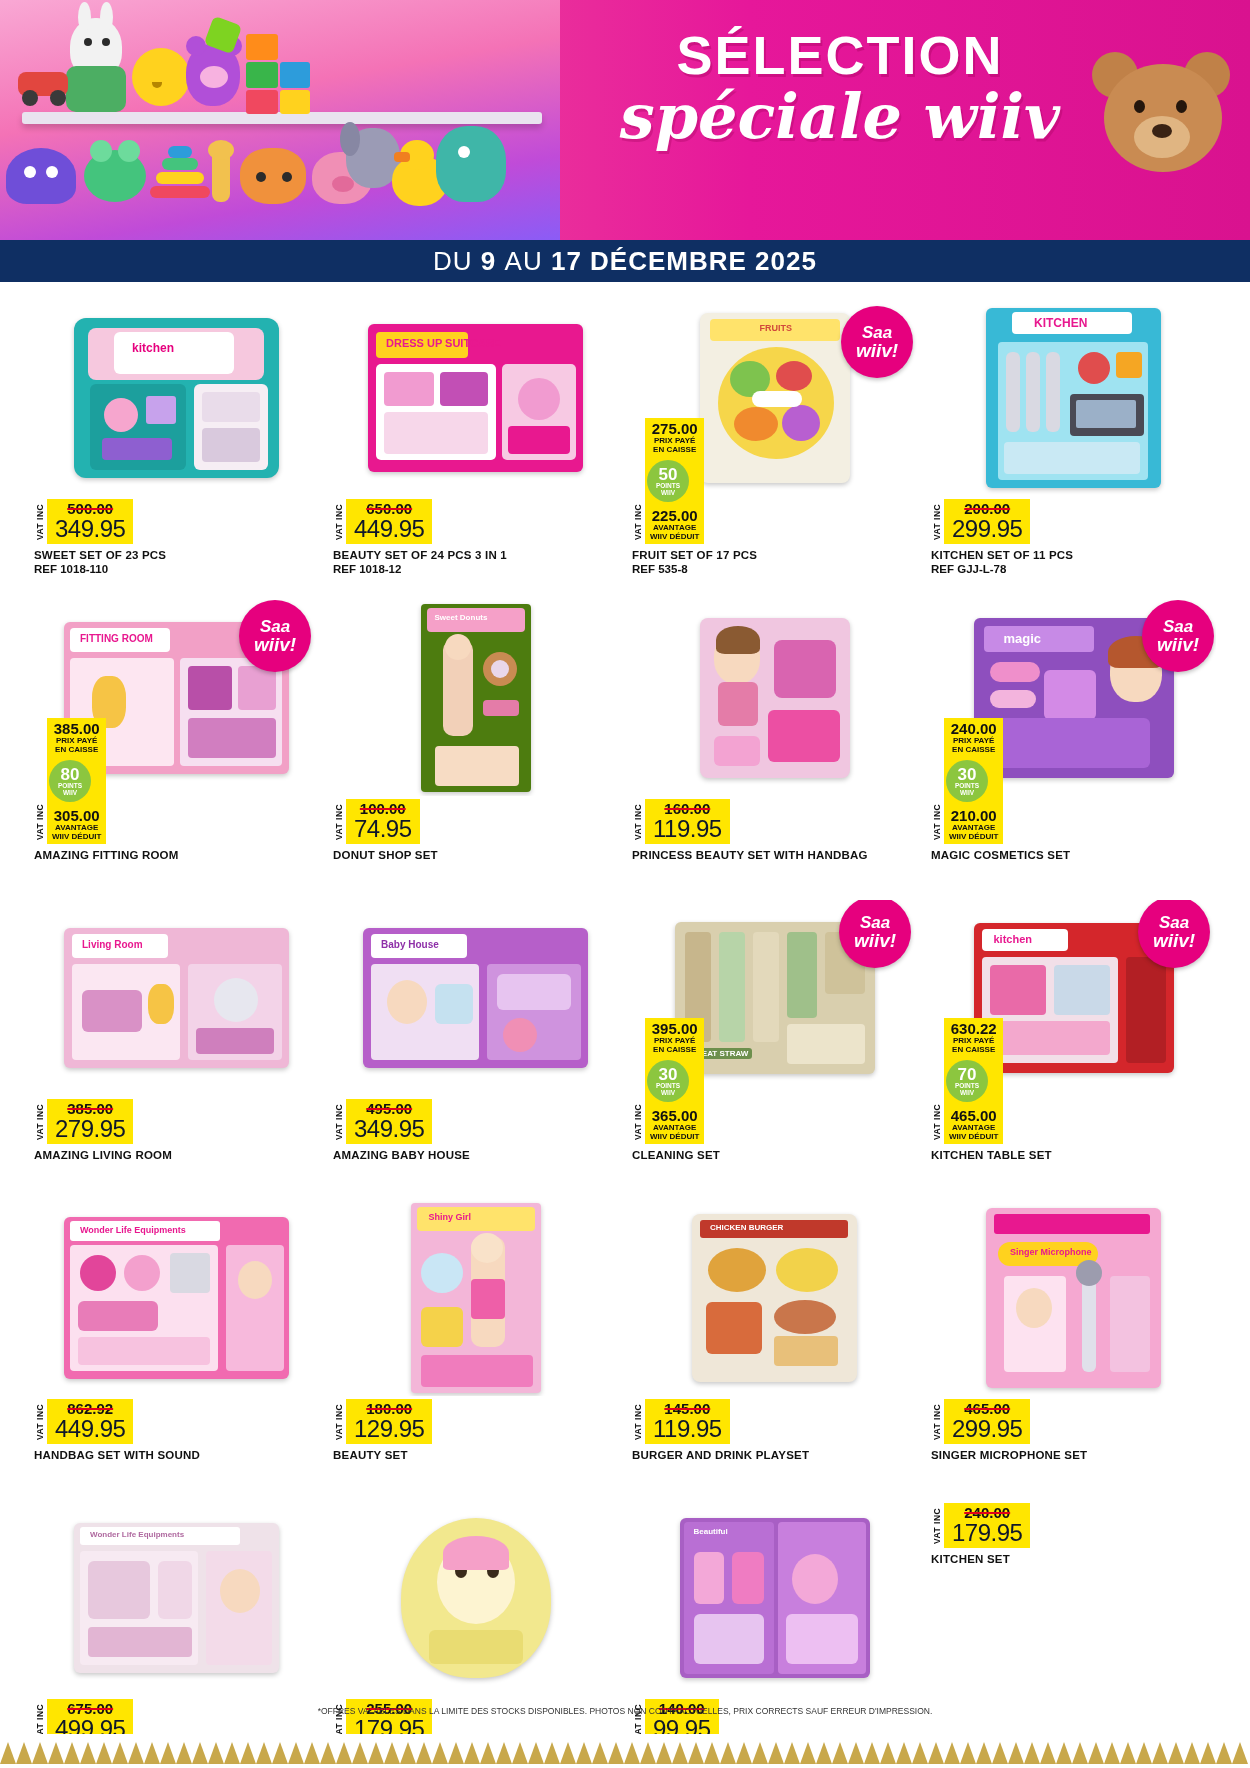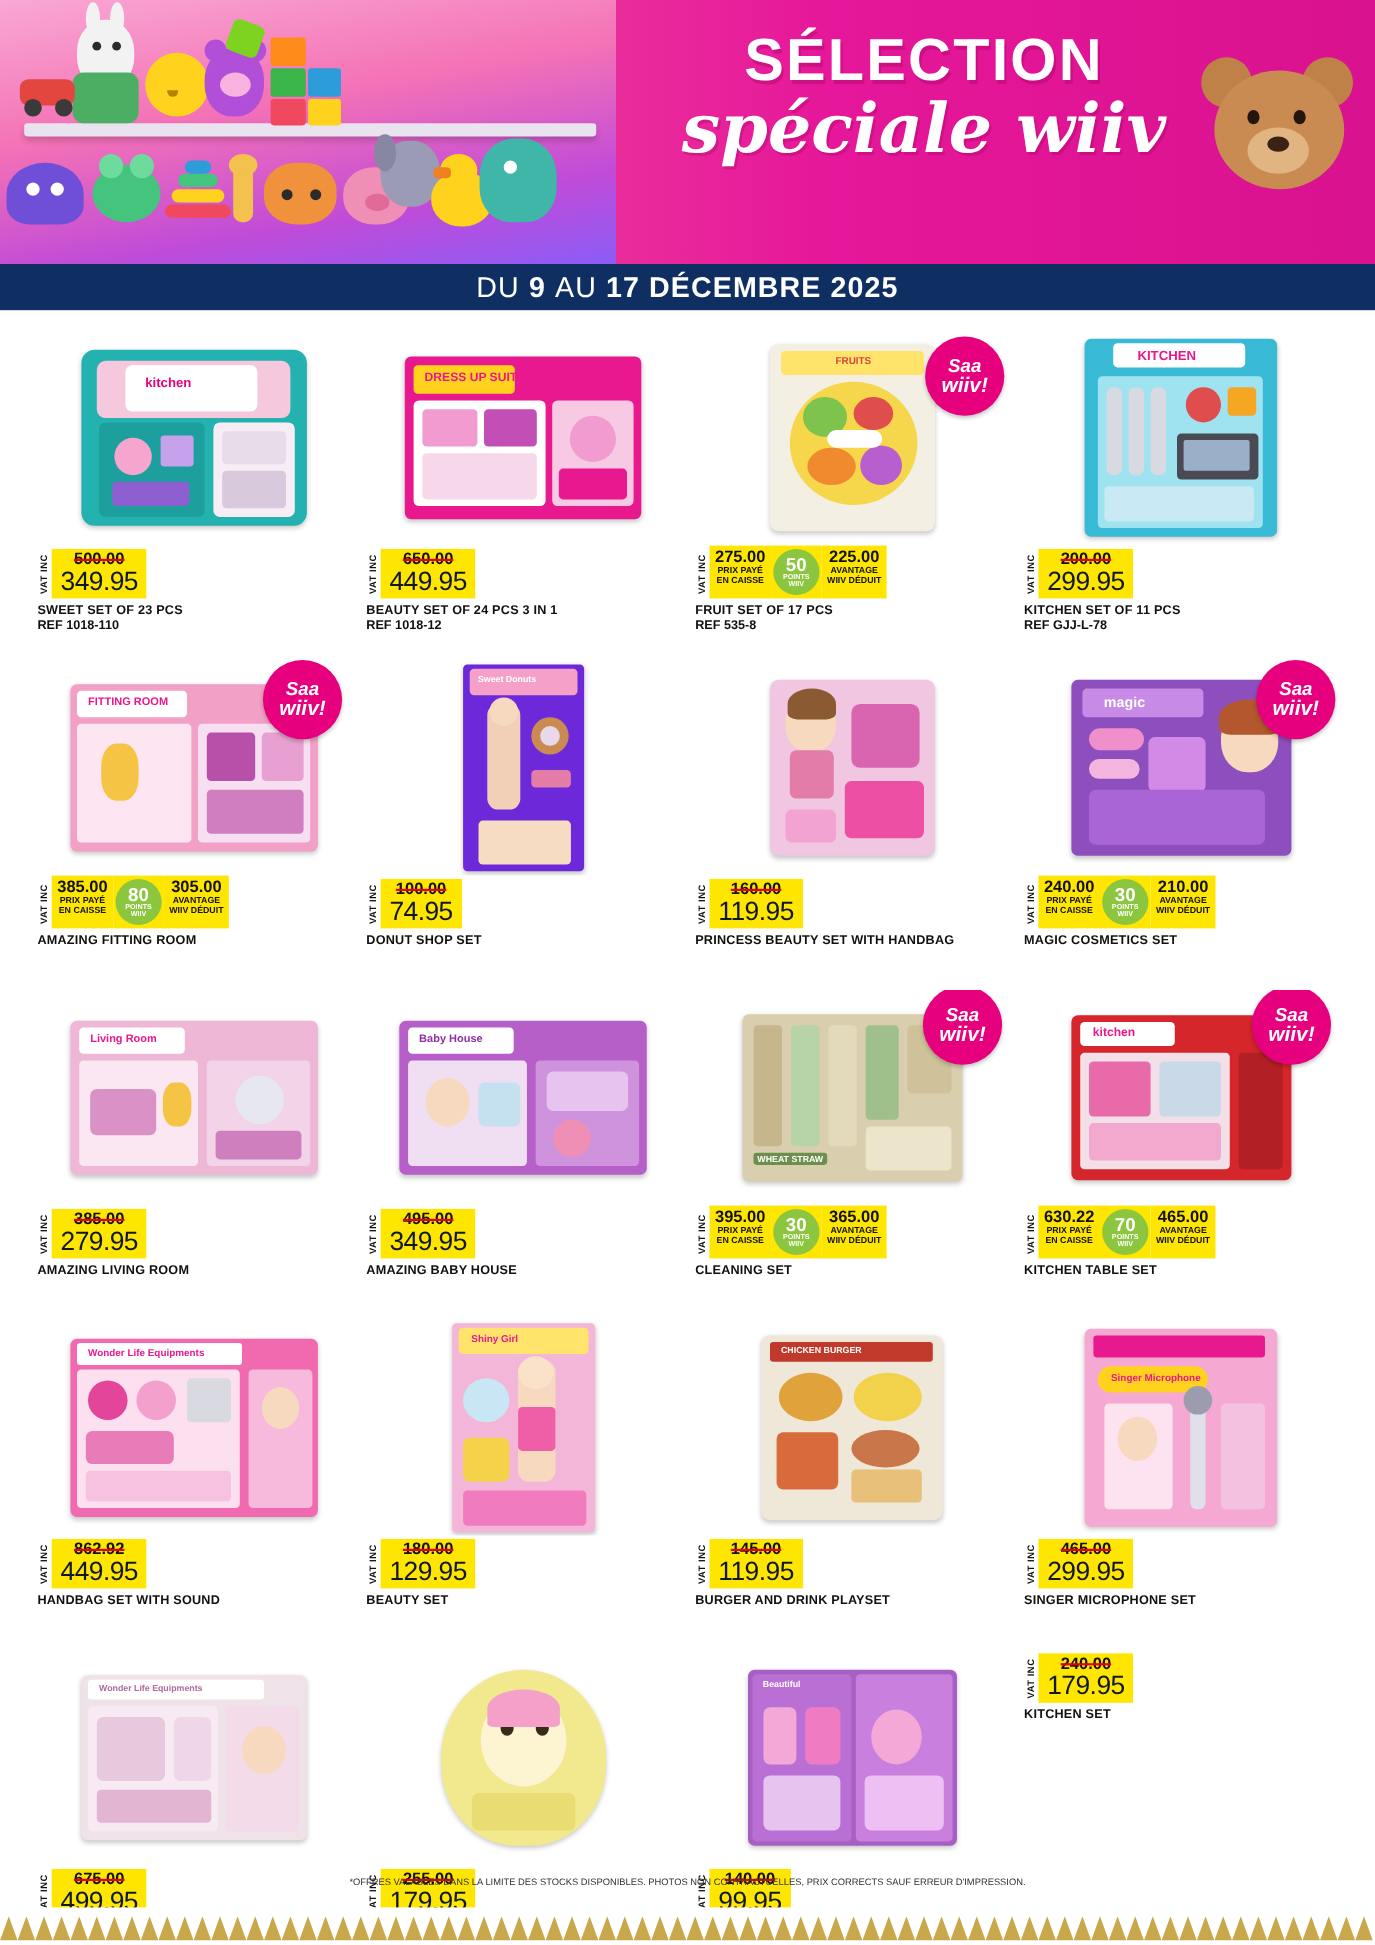--- a/index.html
+++ b/index.html
@@ -110,21 +110,21 @@
     font-size:15px; font-weight:bold; color:#111;
     text-decoration:line-through; text-decoration-color:#e2001a;
     text-decoration-thickness:2px; line-height:15px;
     text-align:center;
   }
   .new {
     font-size:24px; font-weight:normal; color:#0f172a; line-height:25px;
     text-align:center; letter-spacing:-.5px;
   }
   
-  .pts-wrap { display:flex; align-items:stretch; }
+  .pts-wrap { display:flex; align-items:stretch;flex-direction:column; }
   .pts-left {
     background:#ffe600; padding:3px 5px; text-align:center;
   }
   .pts-left .v { font-size:15px; font-weight:bold; color:#111; line-height:15px; }
   .pts-left .t { font-size:8px; font-weight:bold; color:#111; line-height:9px;text-align:center; }
   .pts-mid {
     background:#ffe600; padding:3px 2px; display:flex; align-items:center;
   }
   .pts-circle {
     width:42px; height:42px; border-radius:50%;
@@ -433,21 +433,21 @@
           <div class="t">WIIV DÉDUIT</div>
         </div>
       </div>
     </div>
     <div class="caption">AMAZING FITTING ROOM</div>
     <div class="ref"></div>
   </div>
 
   <div class="cell">
     <div class="img-box">
-      <div class="pkg" style="width:110px;height:188px;background:#6d28d9;border-radius:4px;">
+      <div class="pkg" style="width:110px;height:188px;background:#4d7c0f;border-radius:4px;">
         <div class="rect" style="left:6px;top:4px;width:98px;height:24px;background:#f5a0c8;border-radius:4px;"></div>
         <div class="lbl" style="left:10px;top:8px;color:#fff;background:none;font-size:8px;">Sweet Donuts</div>
         <div class="rect" style="left:22px;top:36px;width:30px;height:96px;background:#f2d0b8;border-radius:10px;"></div>
         <div class="blob" style="left:24px;top:30px;width:26px;height:26px;background:#f7d9bf;"></div>
         <div class="blob" style="left:62px;top:48px;width:34px;height:34px;background:#c98b52;"></div>
         <div class="blob" style="left:70px;top:56px;width:18px;height:18px;background:#e9d7ea;"></div>
         <div class="rect" style="left:62px;top:96px;width:36px;height:16px;background:#e47ca8;border-radius:4px;"></div>
         <div class="rect" style="left:14px;top:142px;width:84px;height:40px;background:#f7dcc4;border-radius:4px;"></div>
       </div>
     </div>

